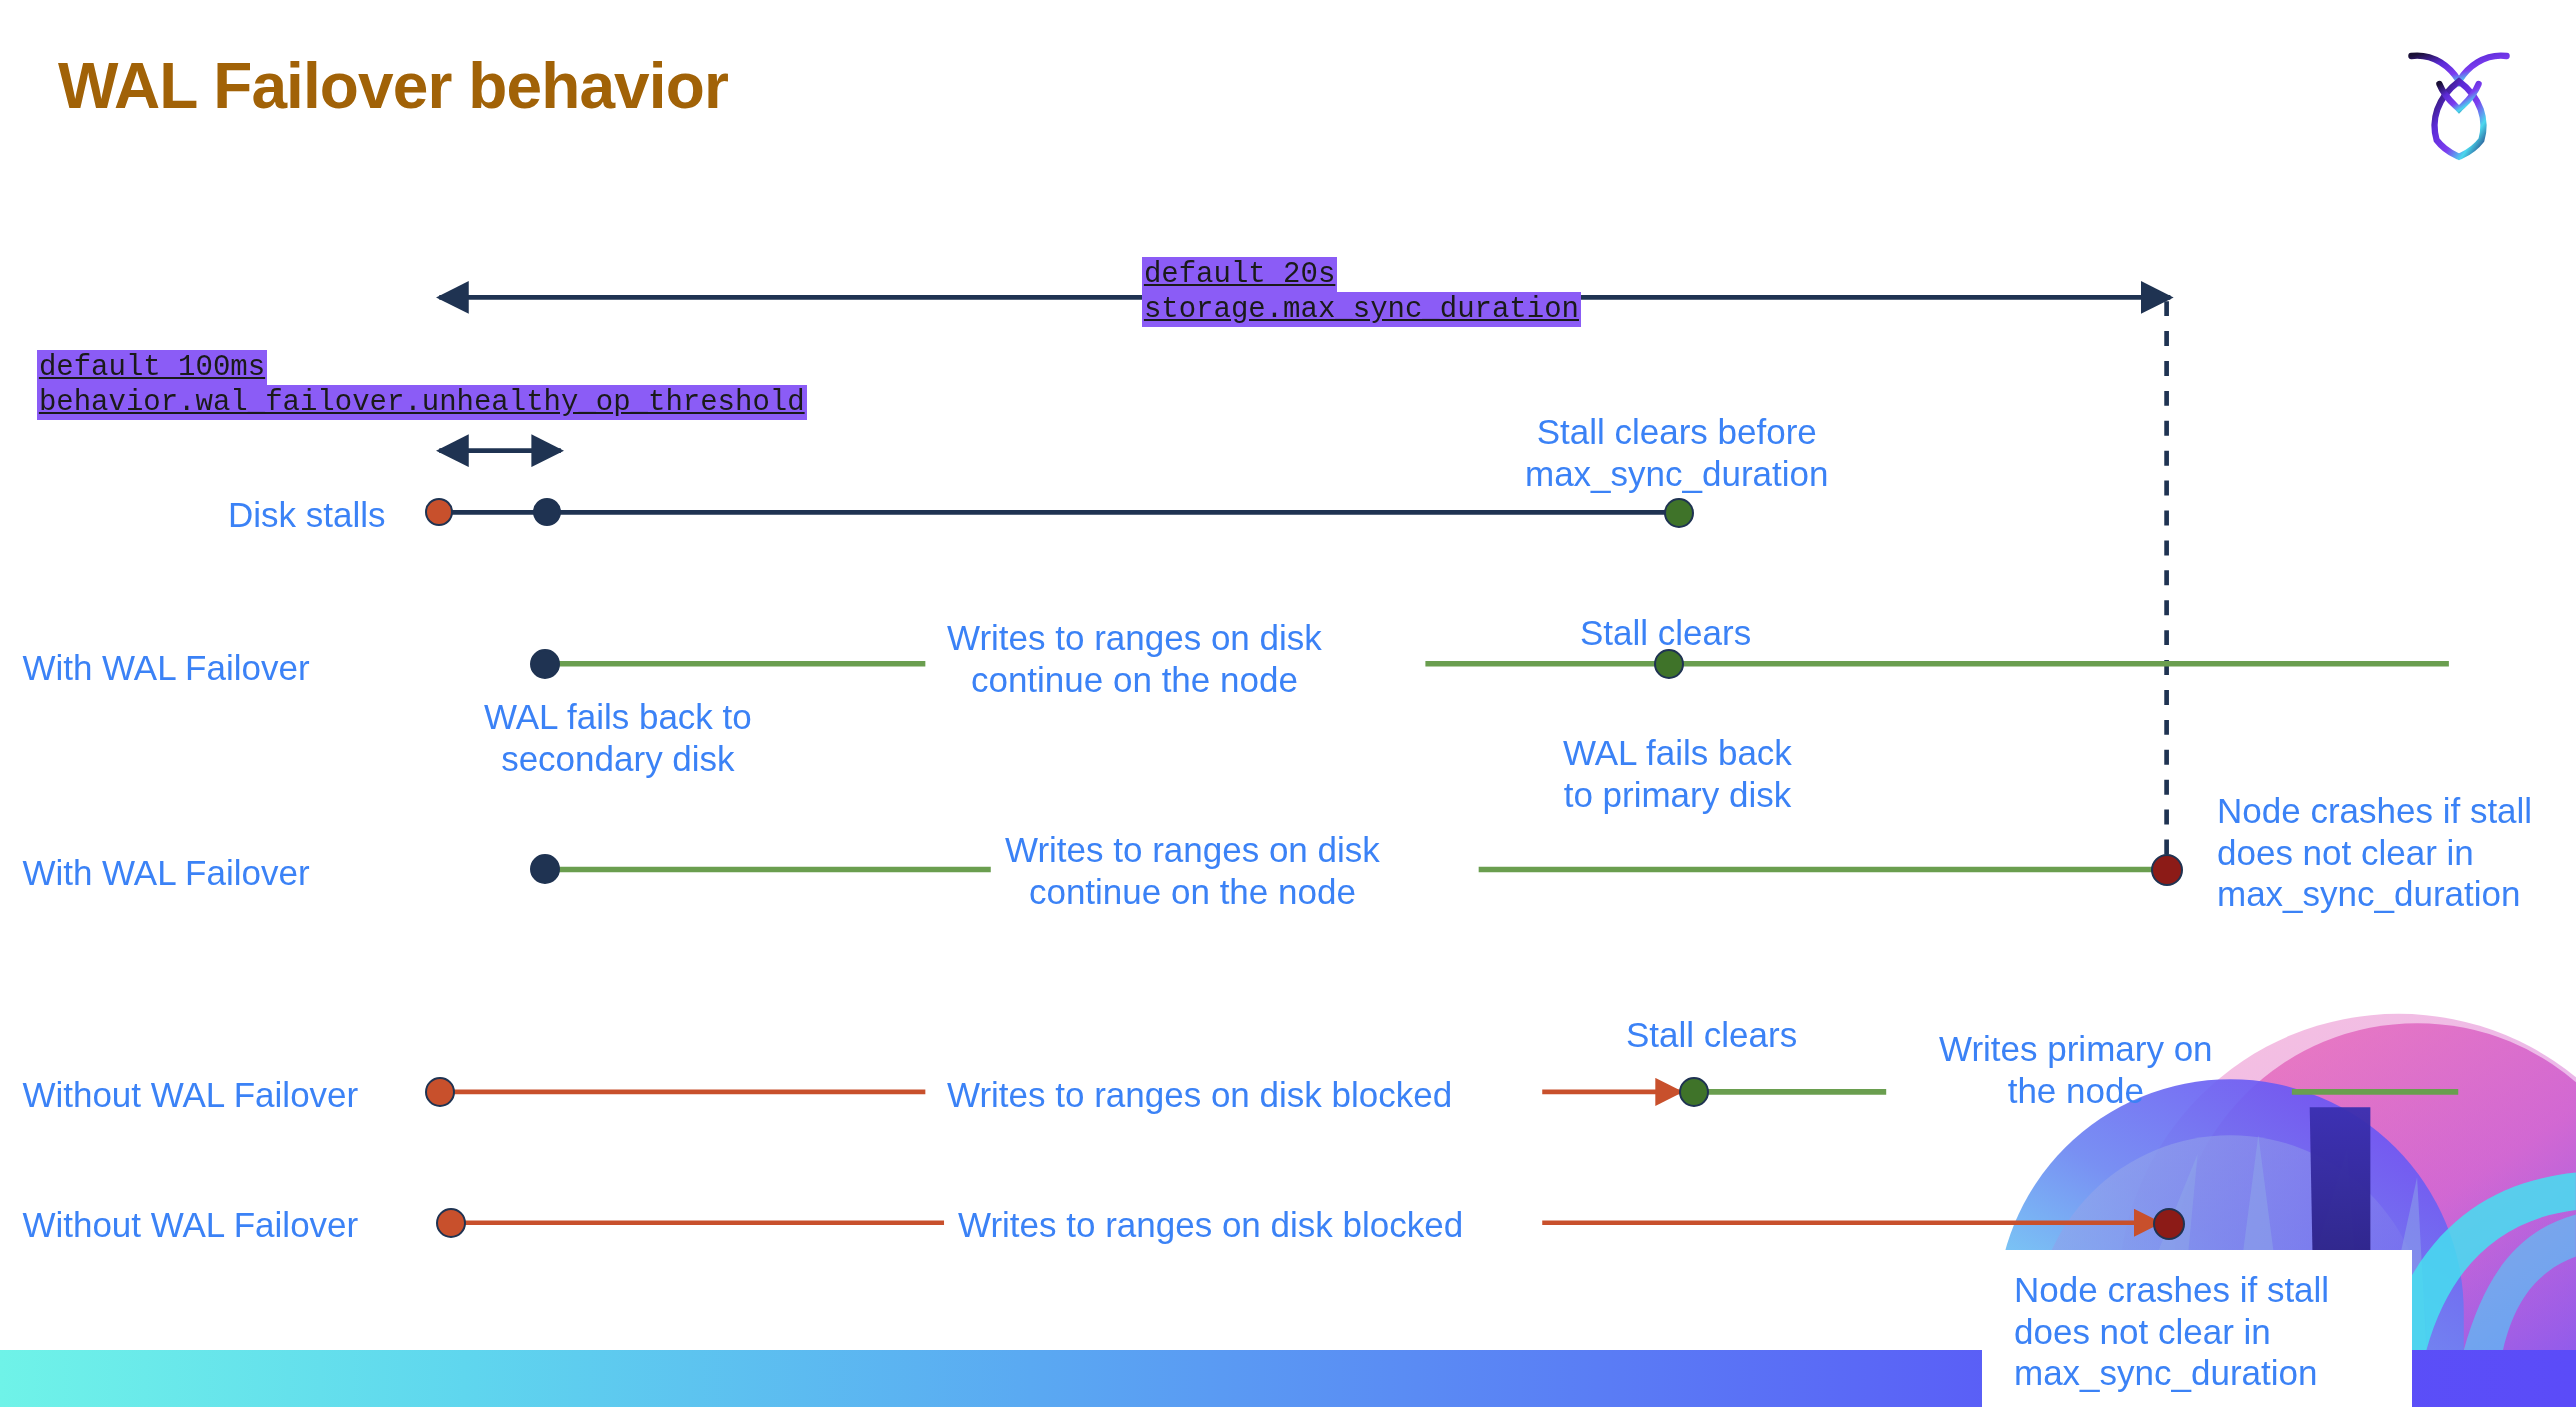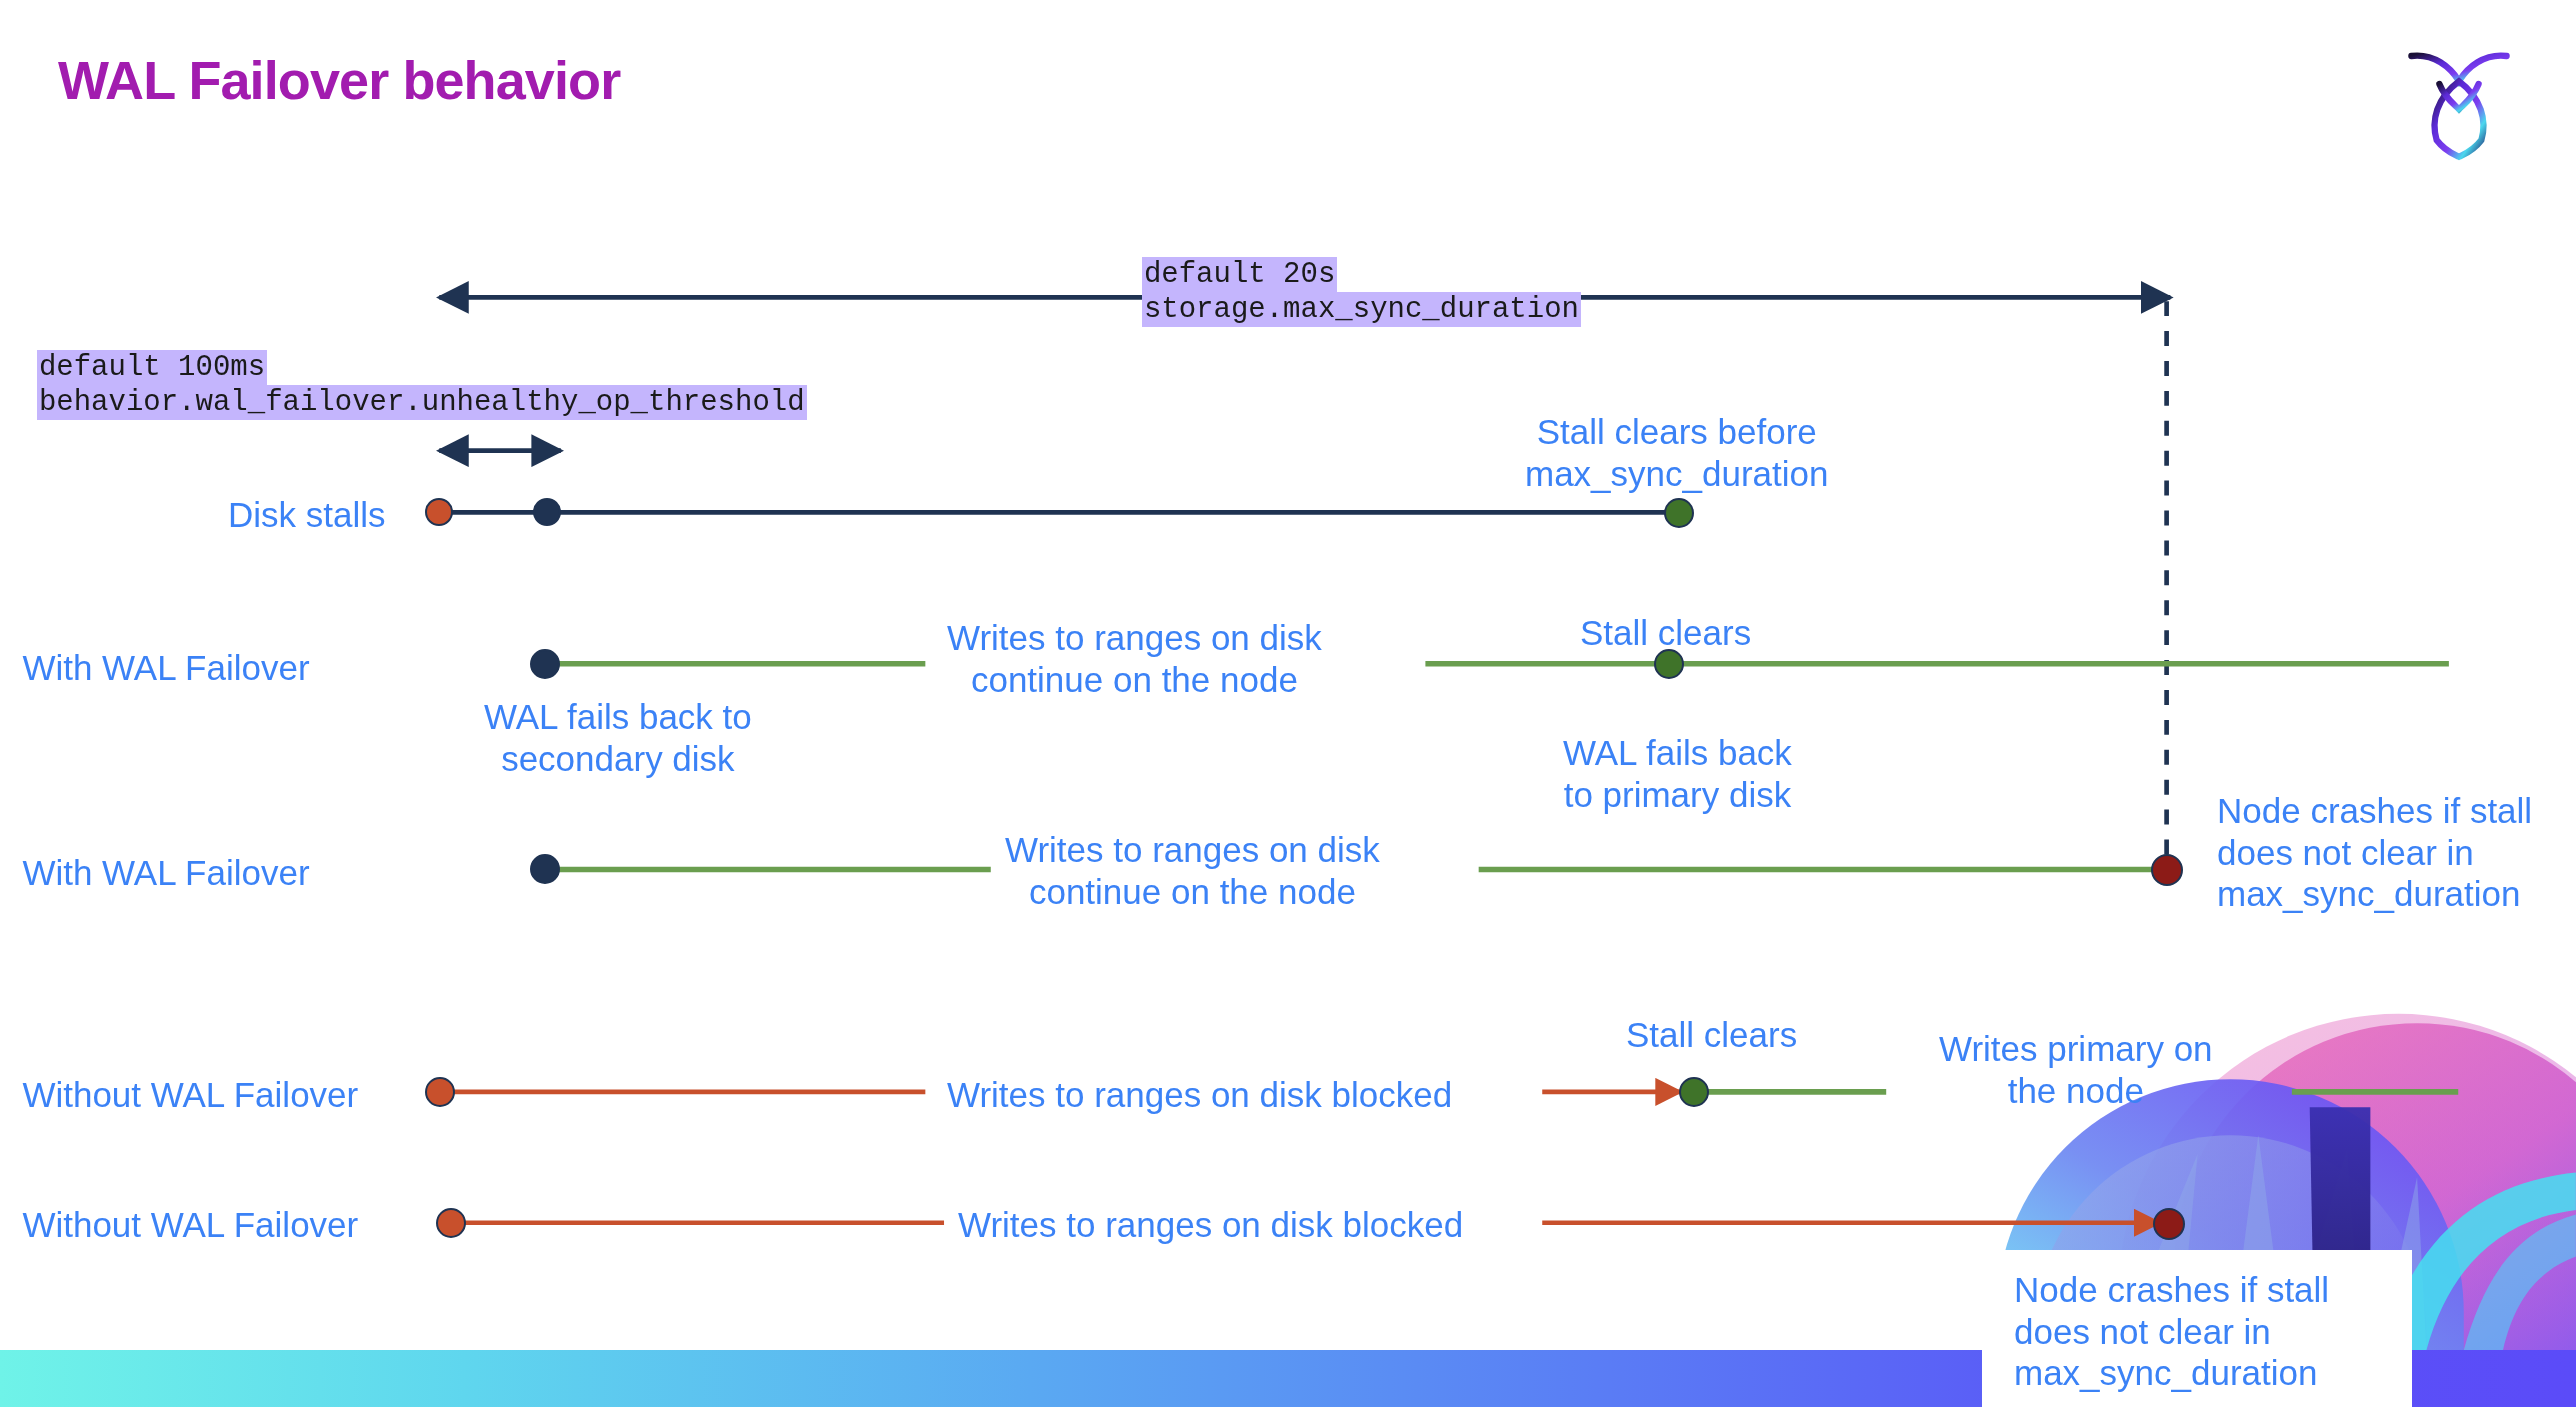--- a/index.html
+++ b/index.html
@@ -15,46 +15,47 @@
     width: 2576px;
     height: 1408px;
     background: #ffffff;
     overflow: hidden;
   }
   
   #title {
     position: absolute;
     left: 58px;
     top: 49px;
-    font-size: 54px;
+    font-size: 64px;
     font-weight: 700;
     letter-spacing: -0.9px;
-    color: #a21caf;
+    color: #a16207;
     white-space: nowrap;
   }
   
   #logo {
     position: absolute;
     left: 2389px;
     top: 28px;
     width: 140px;
     height: 140px;
   }
   
   .code-note {
     position: absolute;
     font-family: "Liberation Mono", "DejaVu Sans Mono", monospace;
     font-size: 29px;
     color: #1a1a1a;
     white-space: nowrap;
   }
   .code-note span {
-    background: #c4b5fd;
+    background: #8b5cf6;
     padding: 0.9px 1.9px;
     display: inline-block;
+    text-decoration: underline;
   }
   
   .label {
     position: absolute;
     font-family: "Liberation Sans", sans-serif;
     font-size: 35px;
     color: #3b82f6;
     line-height: 1.19;
     white-space: nowrap;
   }

